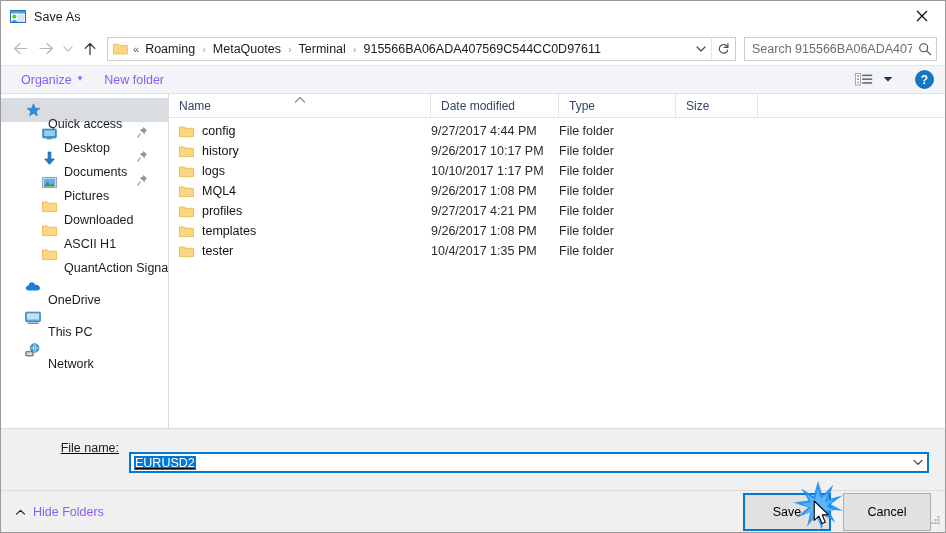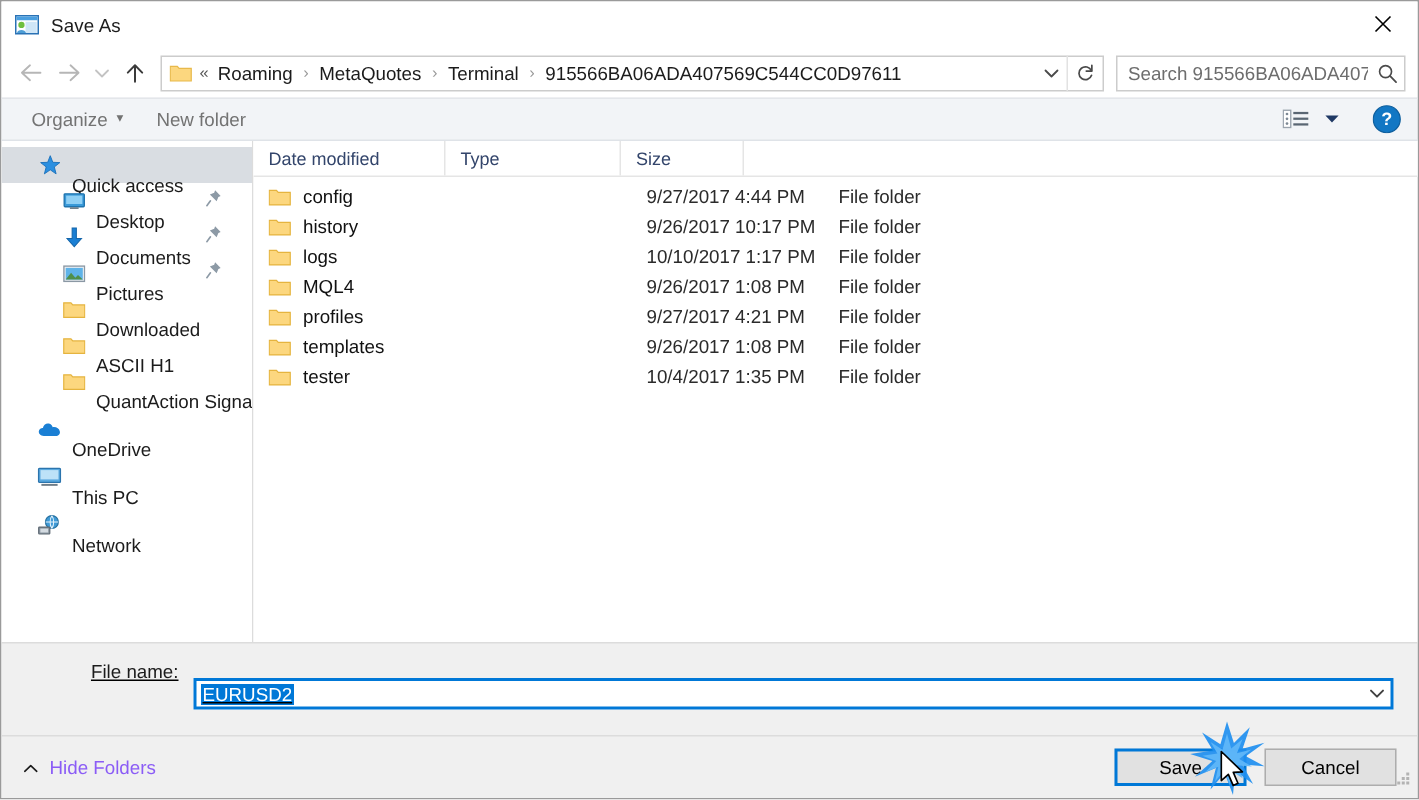--- a/index.html
+++ b/index.html
@@ -93,21 +93,21 @@
   
   #toolbar {
     height: 29px; min-height: 29px;
     background: #f2f4f7;
     border-top: 1px solid #e3e6ea;
     border-bottom: 1px solid #dfe3e8;
     display: flex; align-items: center;
     padding: 0 8px 0 14px;
   }
   .tb-item {
-    font-size: 12.5px; color: #737373;
+    font-size: 12.5px; color: #8b5cf6;
     display: flex; align-items: flex-start; gap: 6px;
     padding: 2px 6px; margin-right: 10px;
   }
   #tb-spacer { flex: 1 1 auto; }
   .tb-right { display:flex; align-items:center; }
   #view-icon { display:flex; align-items:center; padding: 0 4px; }
   #view-caret { padding: 0 6px 0 6px; display:flex; align-items:center;}
   #help-btn { width: 26px; display:flex; align-items:center; justify-content:center; margin-left: 12px;}
 
   
@@ -196,21 +196,21 @@
     display: flex; align-items: center;
     padding: 0 14px 0 14px;
     position: relative;
   }
   #hide-folders {
     display: flex; align-items: center; gap: 7px;
     font-size: 12.5px; color: #8b5cf6;
   }
   #btn-spacer { flex: 1 1 auto; }
   .dlgbtn {
-    width: 88px; height: 25px;
+    width: 88px; height: 38px;
     background: #e1e1e1; border: 1px solid #adadad;
     font-size: 12.5px; color: #000;
     display: flex; align-items: center; justify-content: center;
     font-family: "Liberation Sans", sans-serif;
   }
   .dlgbtn.default {
     border: 2px solid #0078d7; background: #e1e1e1;
     margin-right: 12px;
   }
   #grip { position: absolute; right: 3px; bottom: 2px; }
@@ -466,20 +466,28 @@
             <rect x="1.9" y="9.4" width="5.2" height="2.6" fill="#d4dbe1"></rect>
           </svg>
         </span>
         <span class="lbl">Network</span>
       </div>
     </div>
 
     <div id="listpane">
 
       <div id="colheader">
+        <div class="col col-name">
+          <span>Name</span>
+          <span id="sort-caret">
+            <svg width="16" height="8" viewBox="0 0 16 8">
+              <path d="M3.5 6 L8 1.6 L12.5 6" stroke="#7b8aa3" stroke-width="1.2" fill="none" stroke-linecap="round"></path>
+            </svg>
+          </span>
+        </div>
         <div class="col col-date">
           <span>Date modified</span>
         </div>
         <div class="col col-type">
           <span>Type</span>
         </div>
         <div class="col col-size">
           <span>Size</span>
         </div>
       </div>

